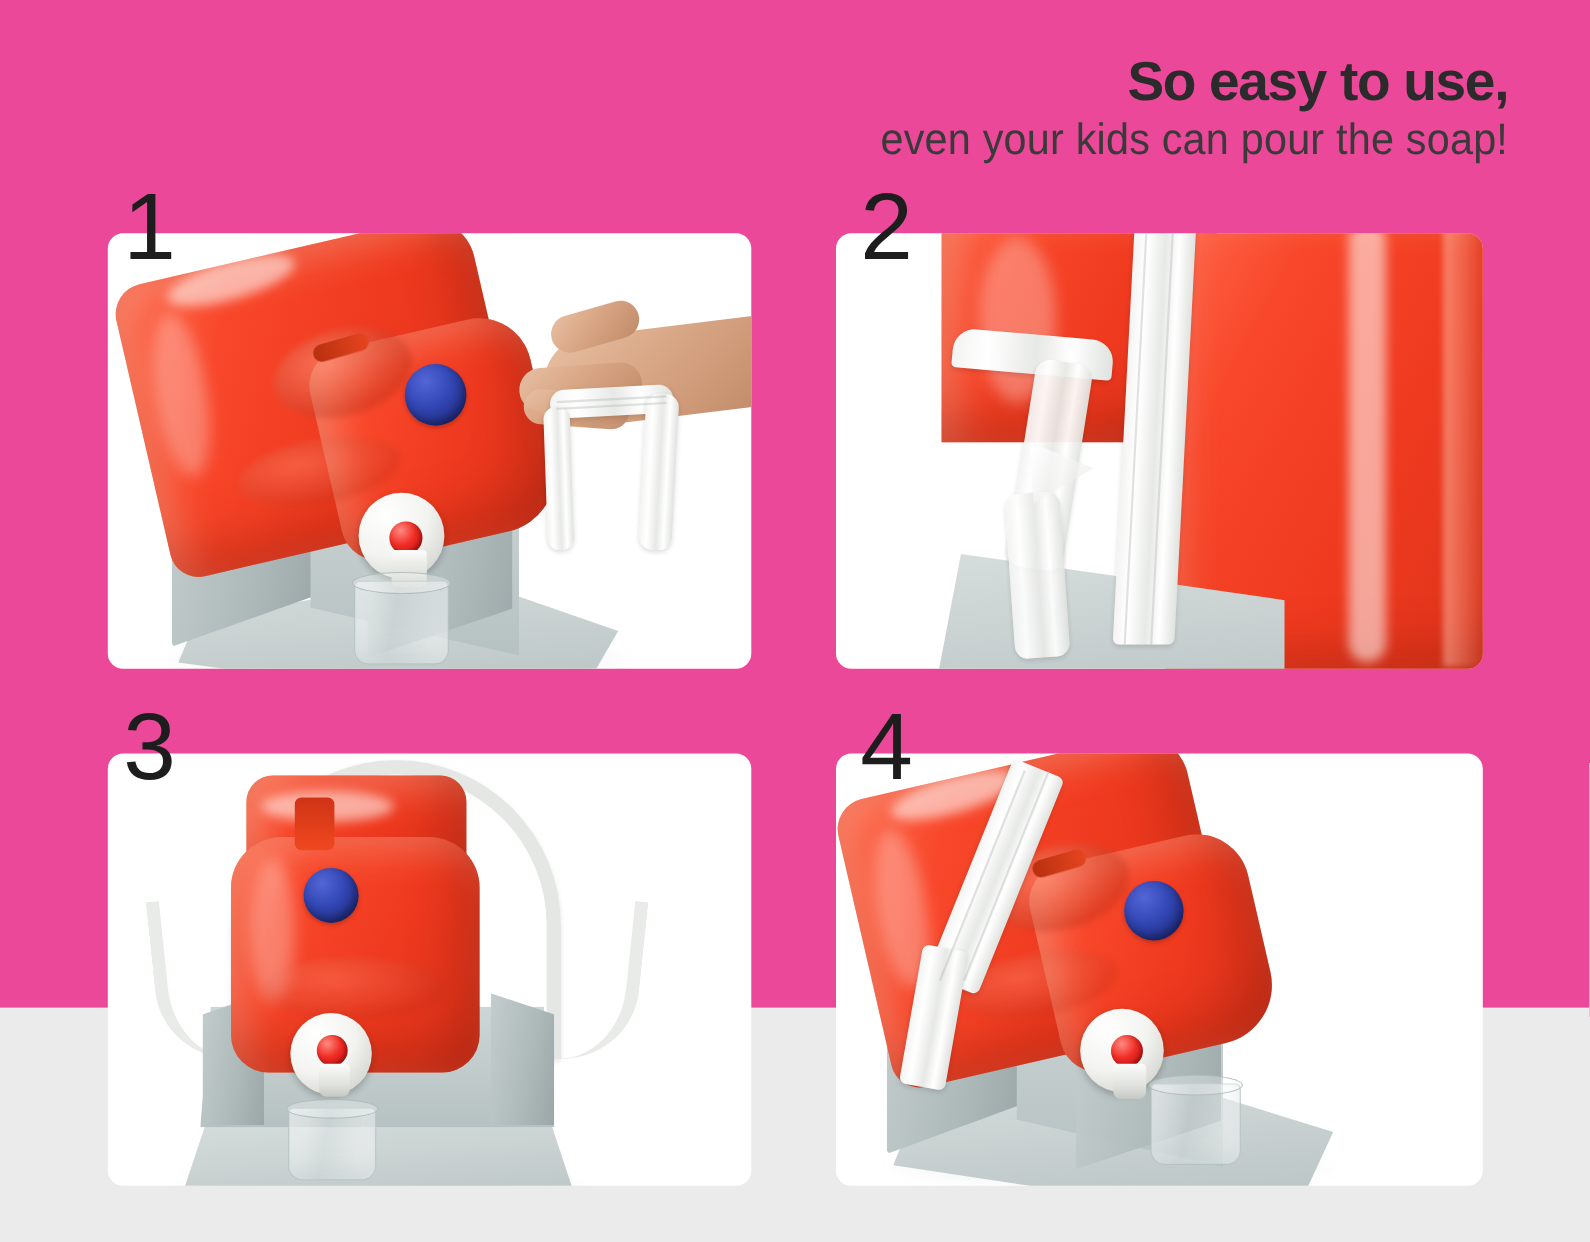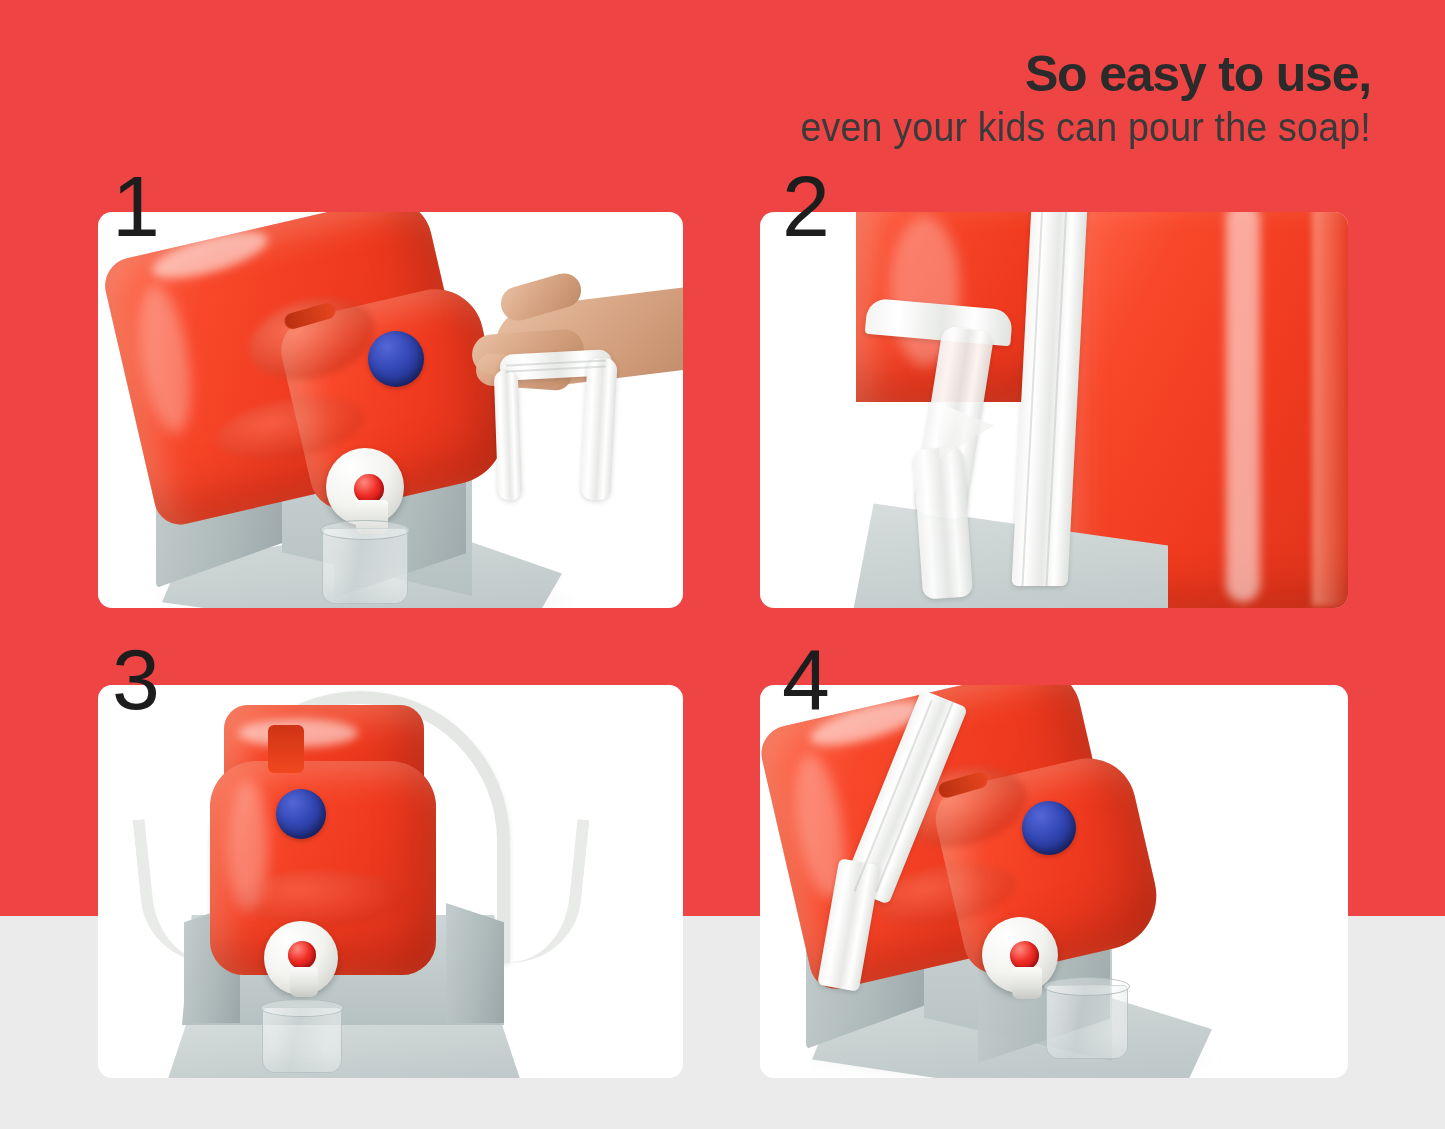--- a/index.html
+++ b/index.html
@@ -3,21 +3,21 @@
 <meta charset="utf-8">
 <title>So easy to use</title>
 <style>
   * { margin:0; padding:0; box-sizing:border-box; }
   html,body{
     width:1445px; height:1129px;
     background:#ebebeb;
     font-family:"Liberation Sans", sans-serif;
     overflow:hidden;
   }
-  #stage{ position:relative; width:1445px; height:916px; background:#ef4444; }
+  #stage{ position:relative; width:1445px; height:916px; background:#ec4899; }
 
   
   #headline{
     position:absolute; right:74px; top:44px;
     text-align:right; color:#2b2b2b;
   }
   #headline .line1{
     font-size:50px; font-weight:bold; letter-spacing:-1.2px;
     line-height:60px; white-space:nowrap;
   }

